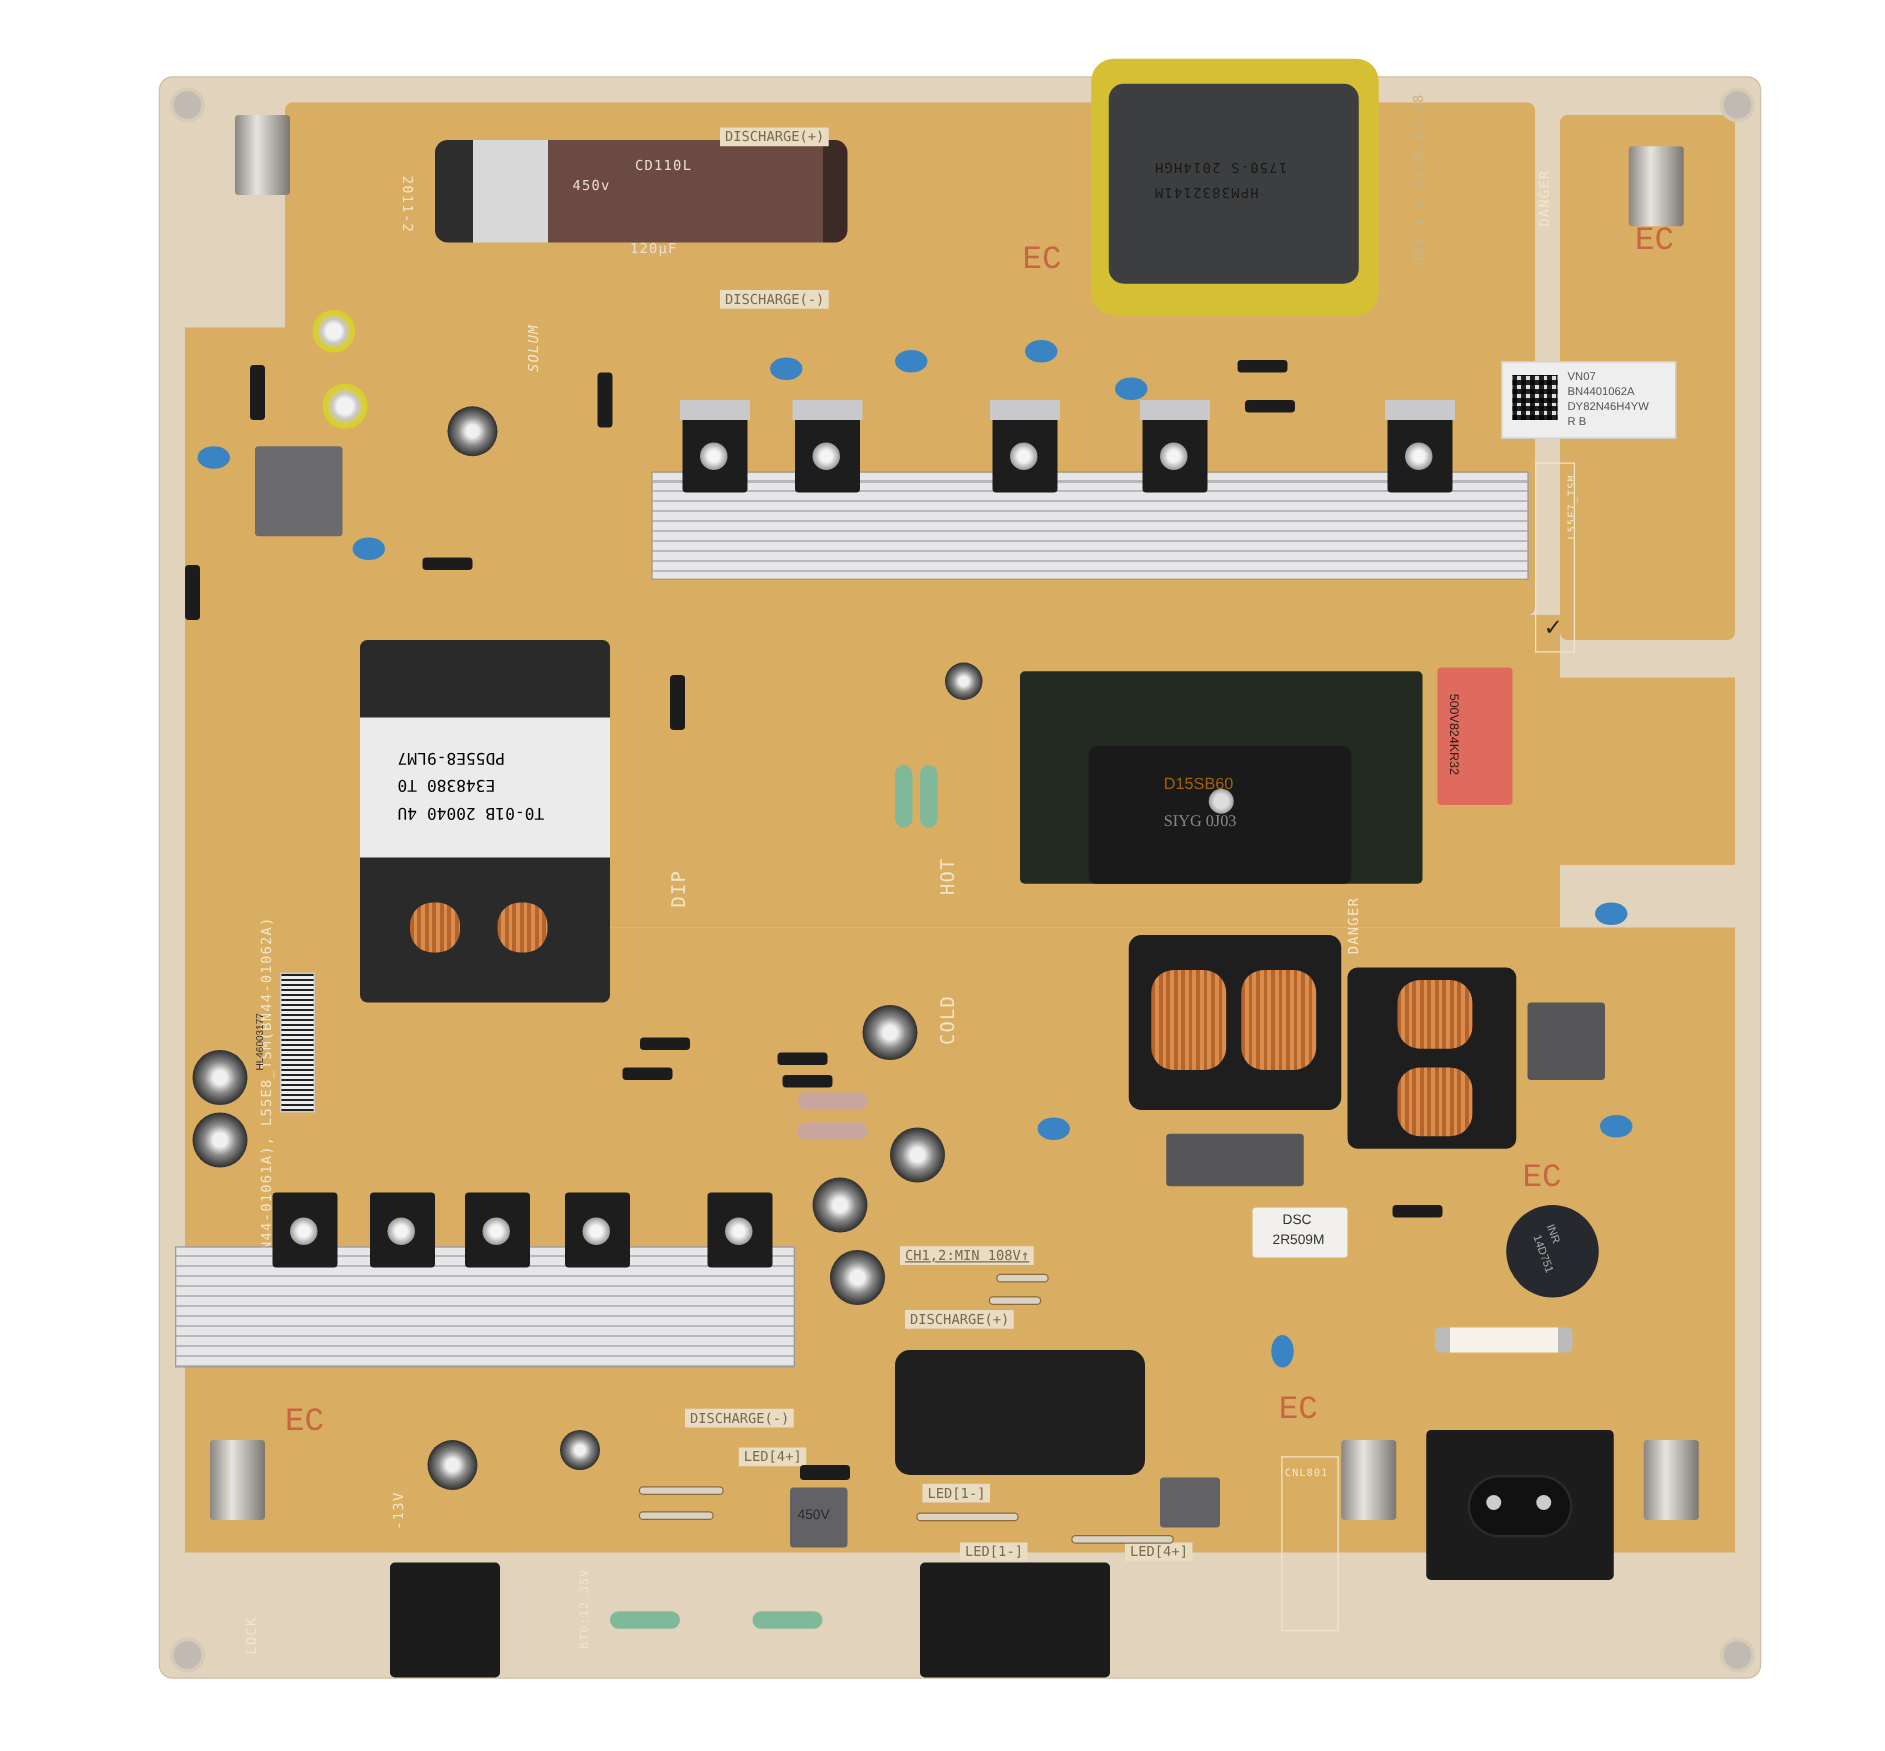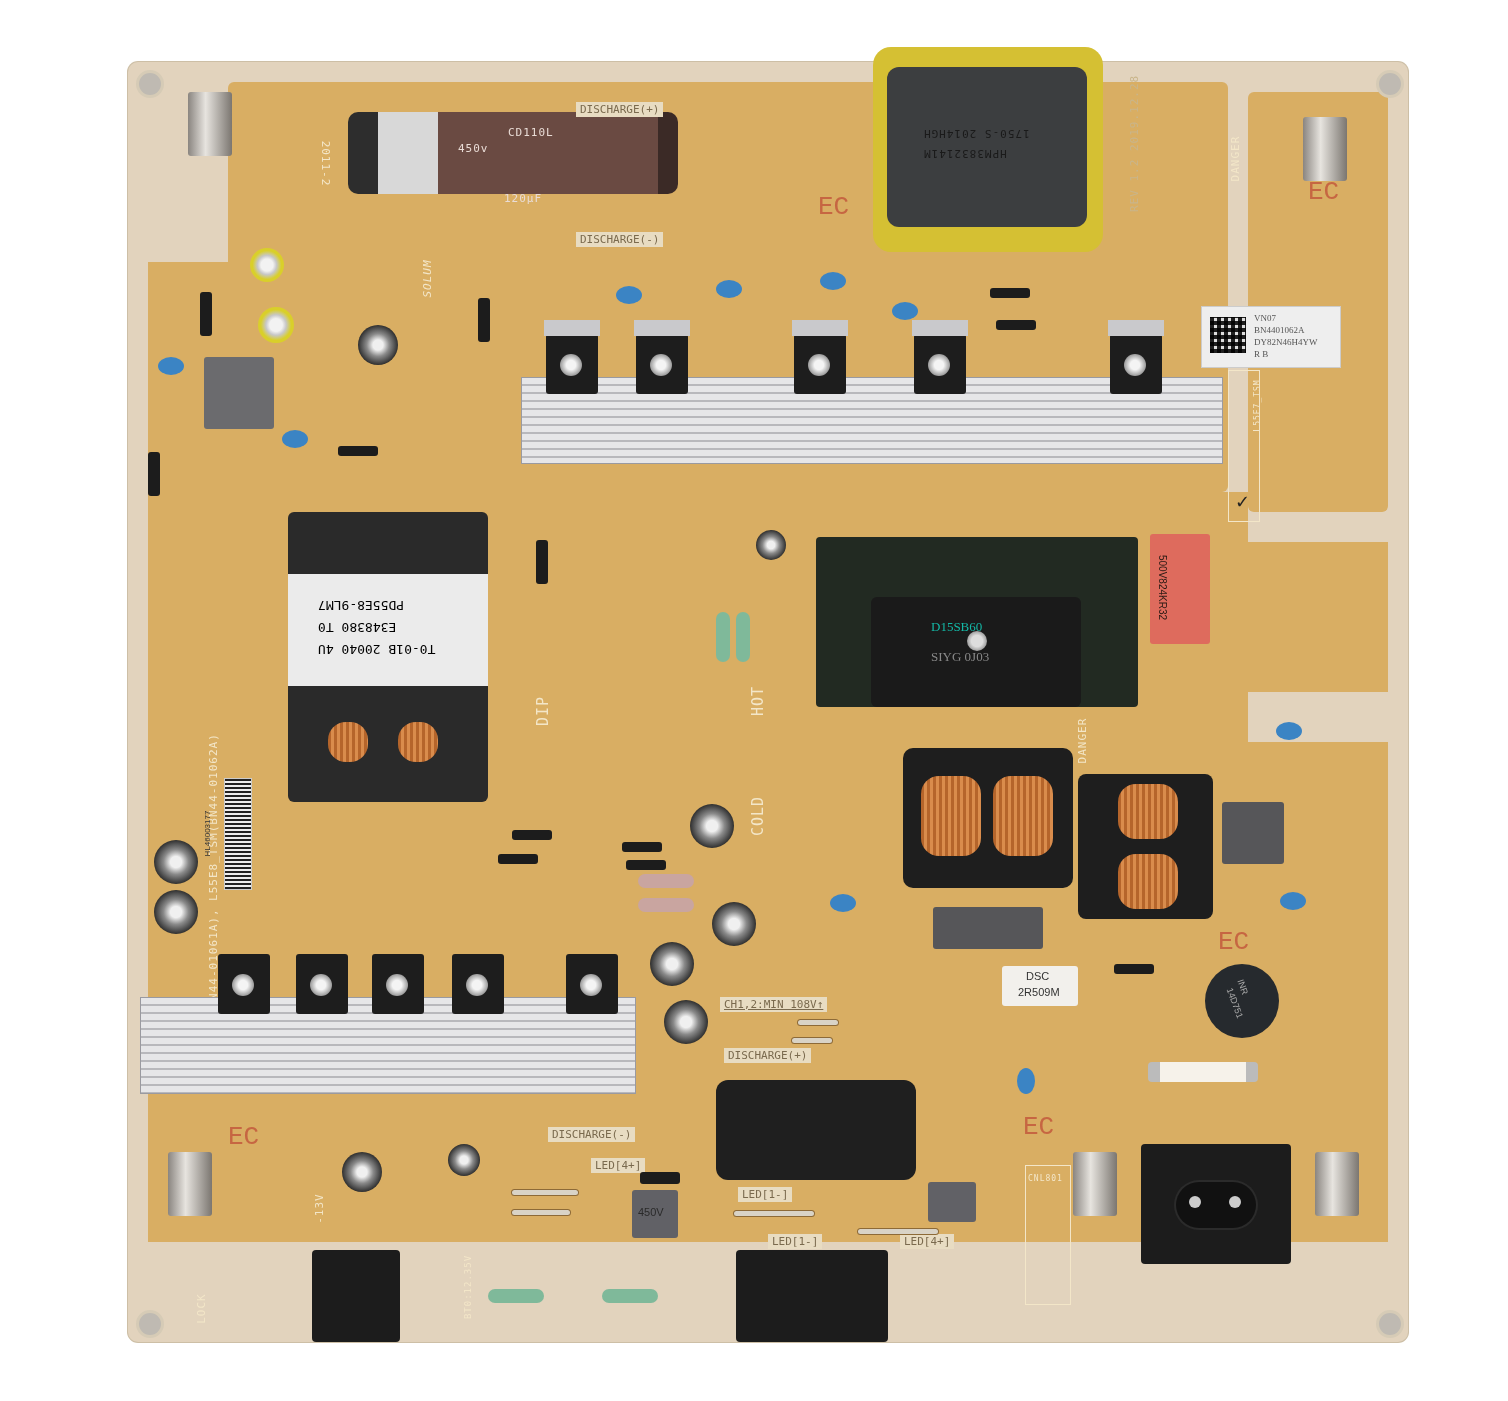--- a/index.html
+++ b/index.html
@@ -55,21 +55,21 @@
   <span class="silk" style="left:175px;top:95px;transform:rotate(90deg);">2011-2</span>
 
   <div style="position:absolute;left:745px;top:-15px;width:230px;height:205px;background:#d5c033;border-radius:18px;">
     <div style="position:absolute;left:14px;top:20px;width:200px;height:160px;background:#3c3e40;border-radius:12px;"></div>
     <span class="silk" style="left:50px;top:80px;color:#1a1a1a;transform:rotate(180deg);">1750-S 2014HGH</span>
     <span class="silk" style="left:50px;top:100px;color:#1a1a1a;transform:rotate(180deg);">HPM3832141M</span>
   </div>
   <span class="silk" style="left:1000px;top:150px;color:#c9b58a;transform:rotate(-90deg);transform-origin:left top;">REV 1.2 2019.12.28</span>
   <span class="silk" style="left:1085px;top:90px;color:#f3e6c8;transform:rotate(-90deg);">DANGER</span>
 
-  <div class="label-sticker" style="left:1073px;top:244px;width:138px;height:60px;font-family:Liberation Serif, serif;">
+  <div class="label-sticker" style="left:1073px;top:227px;width:138px;height:60px;">
     <div class="qr" style="left:8px;top:10px;"></div>
     <span style="position:absolute;left:52px;top:6px;font-size:9px;color:#555;">VN07</span>
     <span style="position:absolute;left:52px;top:18px;font-size:9px;color:#555;">BN4401062A</span>
     <span style="position:absolute;left:52px;top:30px;font-size:9px;color:#555;">DY82N46H4YW</span>
     <span style="position:absolute;left:52px;top:42px;font-size:9px;color:#555;">R B</span>
   </div>
 
   <div style="position:absolute;left:1100px;top:308px;width:30px;height:150px;border:1px solid #f3e6c8;">
     <span class="silk" style="left:2px;top:30px;font-size:8px;transform:rotate(-90deg);">L55E7_TSM</span>
     <span style="position:absolute;left:6px;top:120px;font-size:18px;color:#222;">✓</span>
@@ -121,21 +121,21 @@
   <span class="silk" style="left:615px;top:630px;font-size:15px;color:#f3e6c8;transform:rotate(-90deg);">HOT</span>
   <span class="silk" style="left:610px;top:745px;font-size:15px;color:#f3e6c8;transform:rotate(-90deg);">COLD</span>
   <span class="silk" style="left:-90px;top:840px;transform:rotate(-90deg);color:#f3e6c8;">L55E7_TSM(BN44-01061A), L55E8_TSM(BN44-01062A)</span>
 
   <div class="resistor" style="left:588px;top:550px;width:14px;height:50px;background:#7fb99a;"></div>
   <div class="resistor" style="left:608px;top:550px;width:14px;height:50px;background:#7fb99a;"></div>
   <div class="cap elcap" style="left:628px;top:468px;width:30px;height:30px;"></div>
 
   <div style="position:absolute;left:688px;top:475px;width:322px;height:170px;background:#222a22;border-radius:4px;">
     <div style="position:absolute;left:55px;top:60px;width:210px;height:110px;background:#1a1a1a;border-radius:6px;">
-      <span style="position:absolute;left:60px;top:22px;color:#14b8a6;font-size:13px;font-family:Liberation Serif, serif;">D15SB60</span>
+      <span style="position:absolute;left:60px;top:22px;color:#a16207;font-size:13px;font-family:Liberation Sans, sans-serif;">D15SB60</span>
       <span style="position:absolute;left:60px;top:52px;color:#888;font-size:13px;font-family:Liberation Serif, serif;">SIYG 0J03</span>
       <div class="cap" style="left:96px;top:34px;width:20px;height:20px;background:radial-gradient(circle,#ddd 40%,#888 80%);"></div>
     </div>
   </div>
   <div style="position:absolute;left:1022px;top:472px;width:60px;height:110px;background:#de6b5d;border-radius:3px;">
     <span style="position:absolute;left:-20px;top:48px;font-size:10px;color:#2a1a14;transform:rotate(90deg);">500V824KR32</span>
   </div>
   <span class="silk" style="left:932px;top:672px;color:#f3e6c8;transform:rotate(-90deg);">DANGER</span>
 
   <div style="position:absolute;left:775px;top:686px;width:170px;height:140px;background:#1e1e1e;border-radius:10px;">

